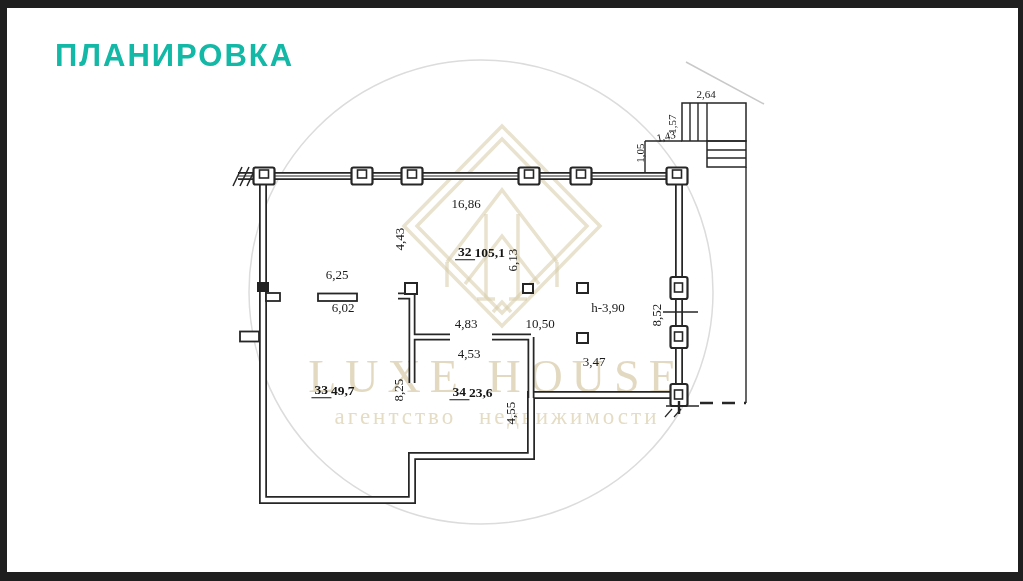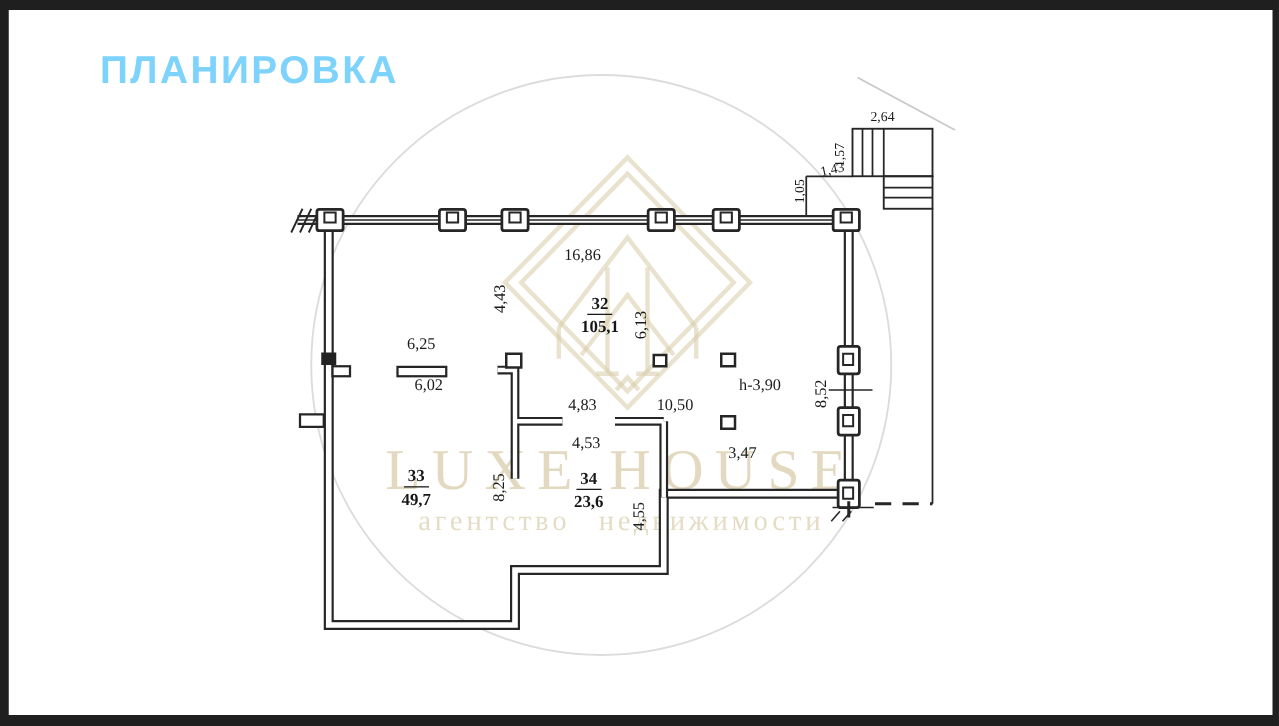--- a/index.html
+++ b/index.html
@@ -2,28 +2,28 @@
 <html><head>
 <meta charset="utf-8">
 <style>
   html,body{margin:0;padding:0;background:#1f1f1f;}
   .stage{position:relative;width:1023px;height:581px;background:#1f1f1f;overflow:hidden;
          font-family:"Liberation Serif",serif;}
   .layer{position:absolute;left:0;top:0;width:1023px;height:581px;}
   .z1{z-index:1}.z3{z-index:3}
   .page-title{position:absolute;left:55px;top:38px;z-index:4;
     font-family:"Liberation Sans",sans-serif;font-weight:800;font-size:31px;
-    letter-spacing:2px;color:#7dd3fc;white-space:nowrap;margin-left:25px;}
+    letter-spacing:2px;color:#14b8a6;white-space:nowrap;}
   .lbl{position:absolute;z-index:4;transform:translate(-50%,-50%);
     font-size:13px;color:#1b1b1b;white-space:nowrap;}
   .rot{transform:translate(-50%,-50%) rotate(-90deg);}
   .tilt{transform:translate(-50%,-50%) rotate(-12deg);}
   .sm{font-size:11px;}
   .room{position:absolute;z-index:4;transform:translate(-50%,-50%);
-    display:flex;flex-direction:column;align-items:center;line-height:1.15;
+    display:flex;flex-direction:row;align-items:center;line-height:1.15;
     color:#161616;font-weight:bold;font-size:13.5px;}
   .room-num{border-bottom:1.4px solid #161616;padding:0 3px 0 3px;}
   .room-area{padding-top:2px;}
   .wm-brand{position:absolute;z-index:2;transform:translate(-50%,-50%);
     font-family:"Liberation Serif",serif;font-size:46px;font-weight:500;
     letter-spacing:9px;color:rgba(208,194,153,0.62);white-space:nowrap;}
   .wm-tagline{position:absolute;z-index:2;transform:translate(-50%,-50%);
     font-family:"Liberation Serif",serif;font-size:23px;
     letter-spacing:3px;word-spacing:14px;color:rgba(208,194,153,0.58);white-space:nowrap;}
   svg{display:block;}

